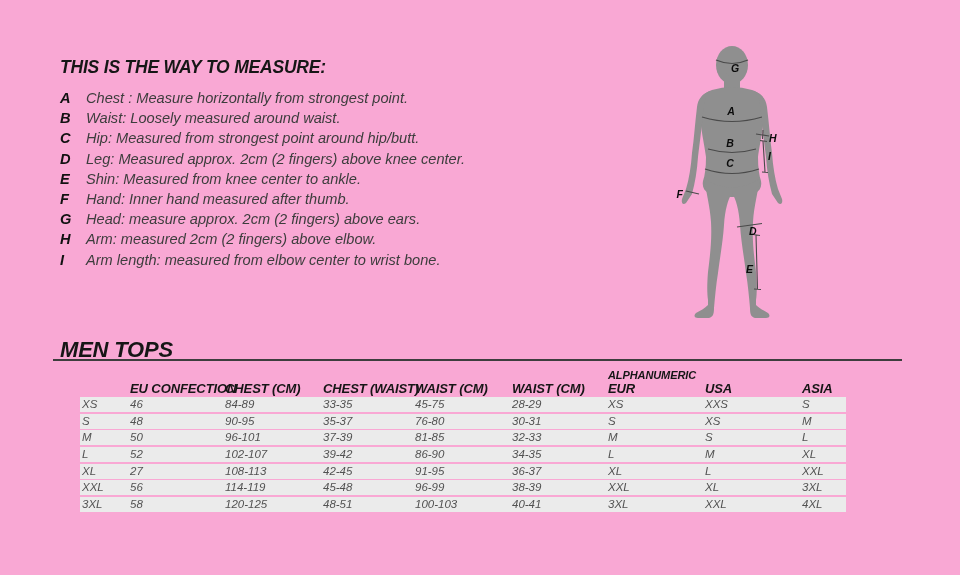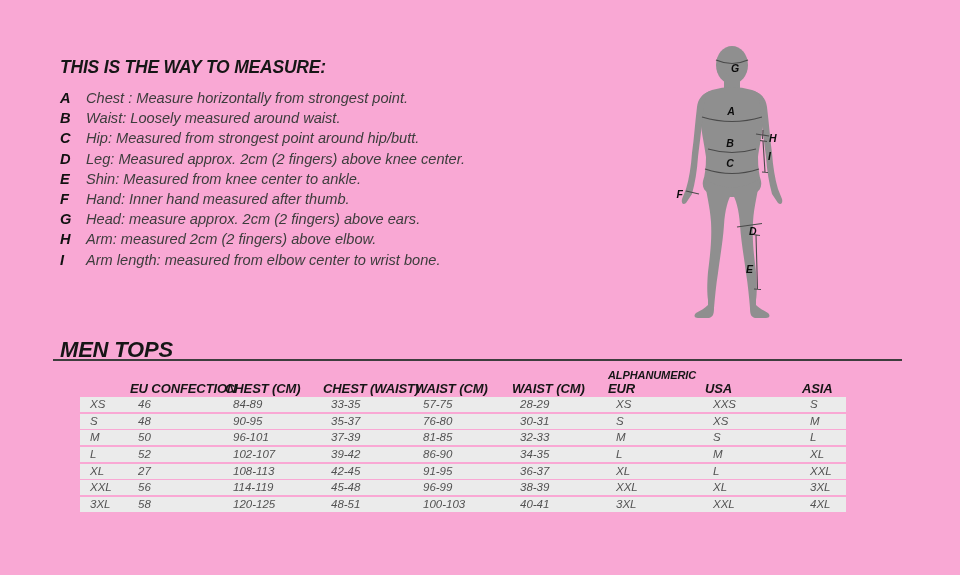--- a/index.html
+++ b/index.html
@@ -29,21 +29,21 @@
   .h2-title{position:absolute;left:60px;top:337px;font-size:22px;font-weight:700;
     letter-spacing:-0.2px;color:var(--text-dark);}
   .rule{position:absolute;left:53px;top:359px;width:849px;height:2px;background:#3d3d3d;}
 
   .size-table{position:absolute;left:60px;top:369px;width:766px;font-size:11.5px;margin-left:20px;}
   .grid-row{display:grid;grid-template-columns:50px 95px 98px 92px 97px 96px 97px 97px 1fr;}
   .alpha-row{height:13px;line-height:12px;}
   .alpha-cell{grid-column:7;font-weight:700;color:var(--text-dark);font-size:11px;letter-spacing:-0.1px;}
   .thead{height:15px;line-height:14px;}
   .thead .th{font-weight:700;color:var(--text-dark);font-size:13px;letter-spacing:-0.1px;white-space:nowrap;}
-  .tr{background:var(--row-bg);height:15px;line-height:15px;margin-bottom:1.7px;padding-left:8px;}
+  .tr{background:var(--row-bg);height:15px;line-height:15px;margin-bottom:1.7px;}
   .td{color:var(--cell-text);white-space:nowrap;}
   .td.c0{padding-left:2px;}
   .th.c0{padding-left:2px;}
 </style>
 </head>
 <body>
 
 <div class="page">
 
   <div class="h-title">THIS IS THE WAY TO MEASURE:</div>
@@ -140,21 +140,21 @@
         <div class="th c6">EUR</div>
         <div class="th c7">USA</div>
         <div class="th c8">ASIA</div>
       </div>
     <div>
         <div class="grid-row tr">
           <div class="td c0">XS</div>
           <div class="td c1">46</div>
           <div class="td c2">84-89</div>
           <div class="td c3">33-35</div>
-          <div class="td c4">57-75</div>
+          <div class="td c4">45-75</div>
           <div class="td c5">28-29</div>
           <div class="td c6">XS</div>
           <div class="td c7">XXS</div>
           <div class="td c8">S</div>
         </div>
         <div class="grid-row tr">
           <div class="td c0">S</div>
           <div class="td c1">48</div>
           <div class="td c2">90-95</div>
           <div class="td c3">35-37</div>

